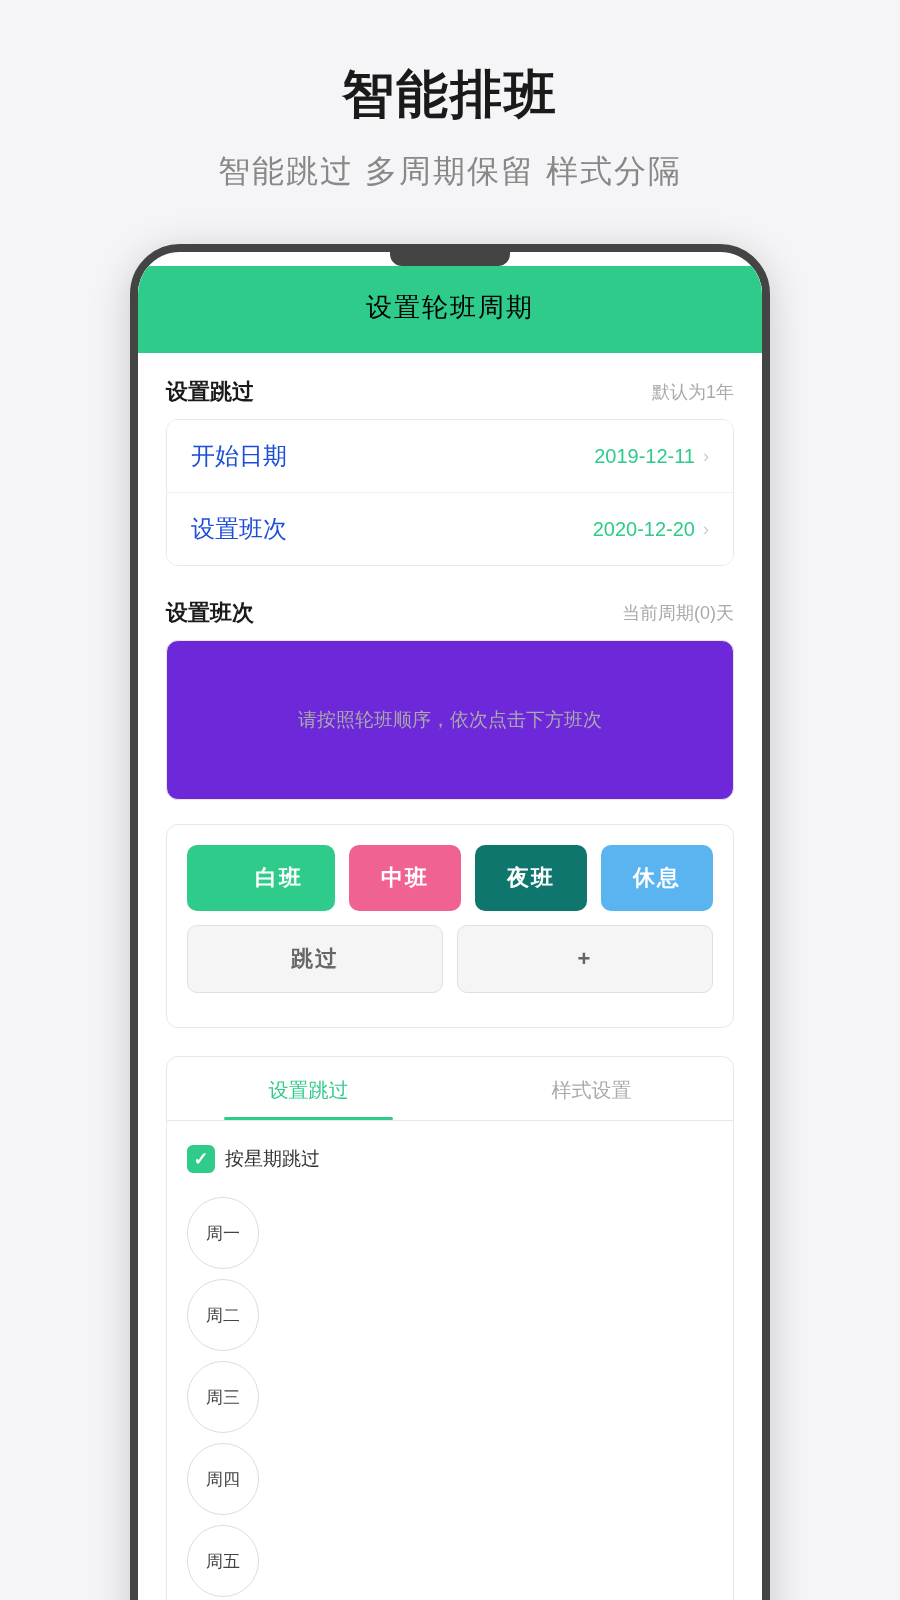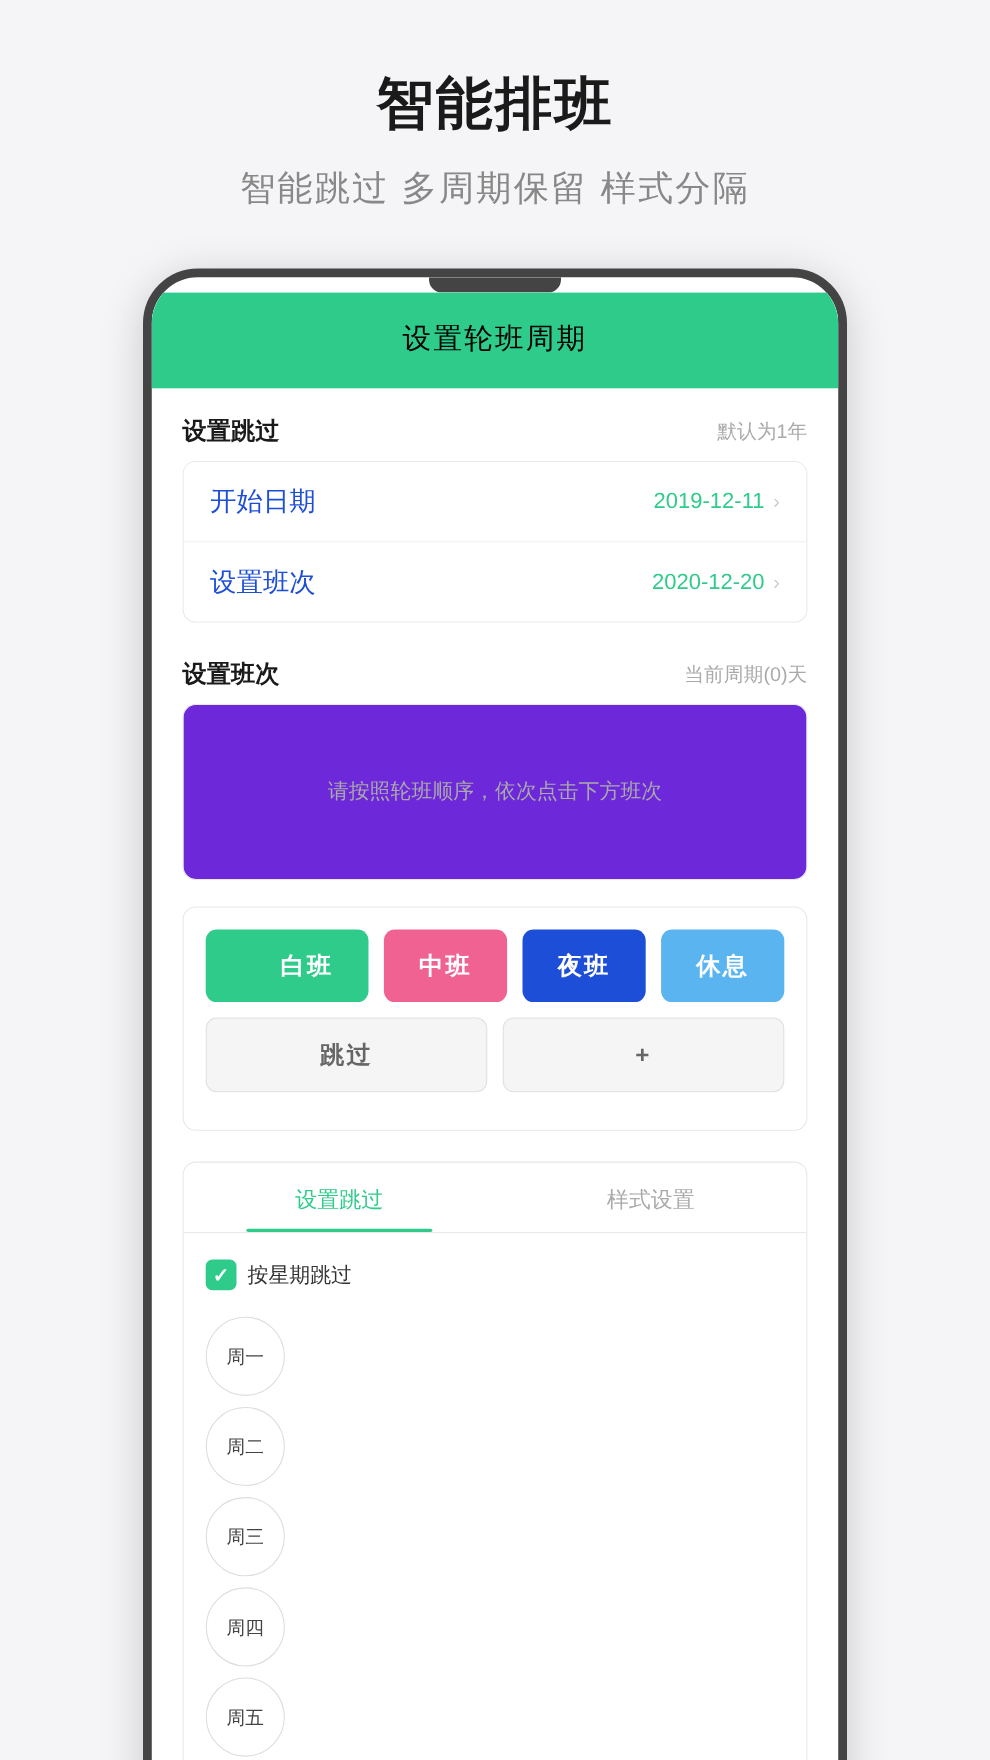--- a/index.html
+++ b/index.html
@@ -189,21 +189,21 @@
       border: none;
       font-size: 22px;
       font-weight: 600;
       color: #fff;
       cursor: pointer;
       letter-spacing: 2px;
     }
 
     .shift-btn.green { background: #2ecb8a; padding-left: 46px; }
     .shift-btn.pink { background: #f06292; }
-    .shift-btn.purple { background: #1d4ed8; }
+    .shift-btn.purple { background: #0f766e; }
     .shift-btn.blue { background: #5ab4f0; }
 
     .shift-btn.gray {
       background: #f5f5f5;
       color: #666;
       border: 1px solid #e0e0e0;
     }
 
     .shift-btn.light-gray {
       background: #f5f5f5;

